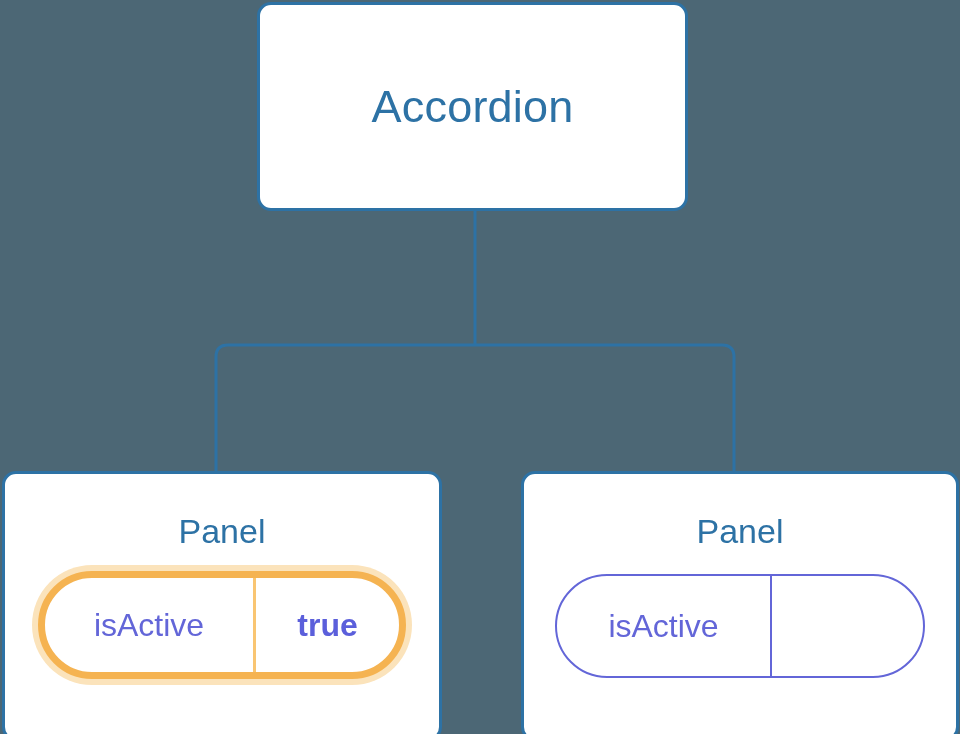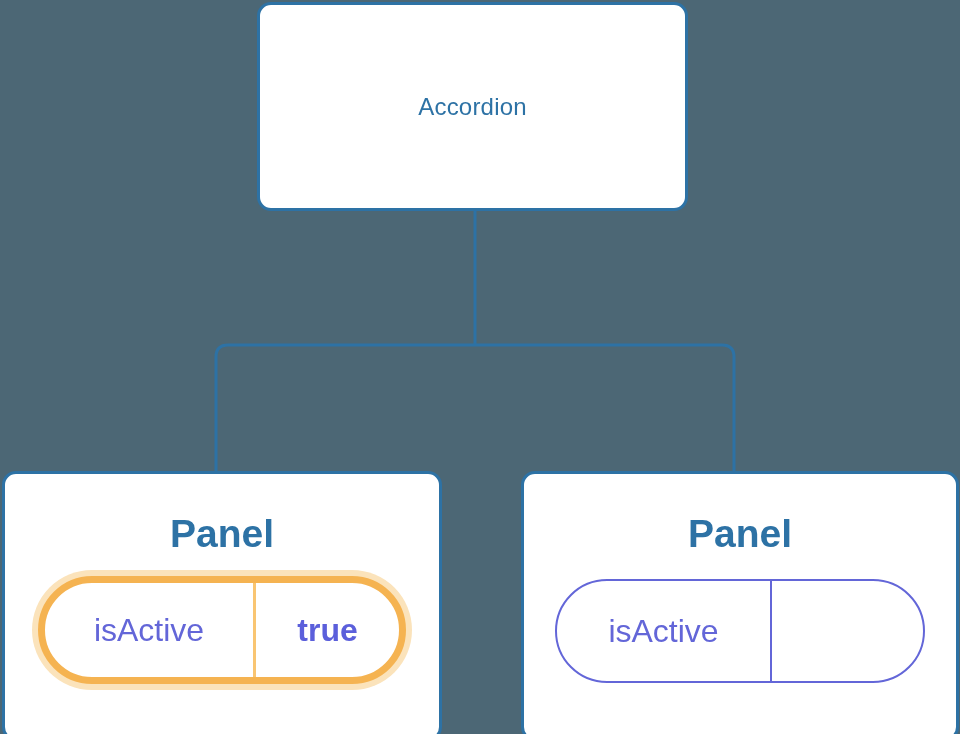--- a/index.html
+++ b/index.html
@@ -46,21 +46,21 @@
     top: 2px;
     width: 431px;
     height: 209px;
     display: flex;
     align-items: center;
     justify-content: center;
   }
 
   .node-title-root {
     color: #2d72a5;
-    font-size: 24px;
+    font-size: 45px;
     font-weight: 400;
     letter-spacing: 0.2px;
     line-height: 1;
     text-align: right;
   }
 
   .node-panel {
     top: 471px;
     height: 270px;
     display: flex;
@@ -75,22 +75,22 @@
     width: 440px;
   }
 
   .node-panel-right {
     left: 521px;
     width: 438px;
   }
 
   .node-title-panel {
     color: #2d72a5;
-    font-size: 39px;
-    font-weight: 700;
+    font-size: 34px;
+    font-weight: 400;
     line-height: 1;
     margin: 0;
   }
   .node-panel-left .node-title-panel { margin-bottom: 17px; }
   .node-panel-right .node-title-panel { margin-bottom: 26px; }
 
   
   .pill {
     display: flex;
     align-items: stretch;

